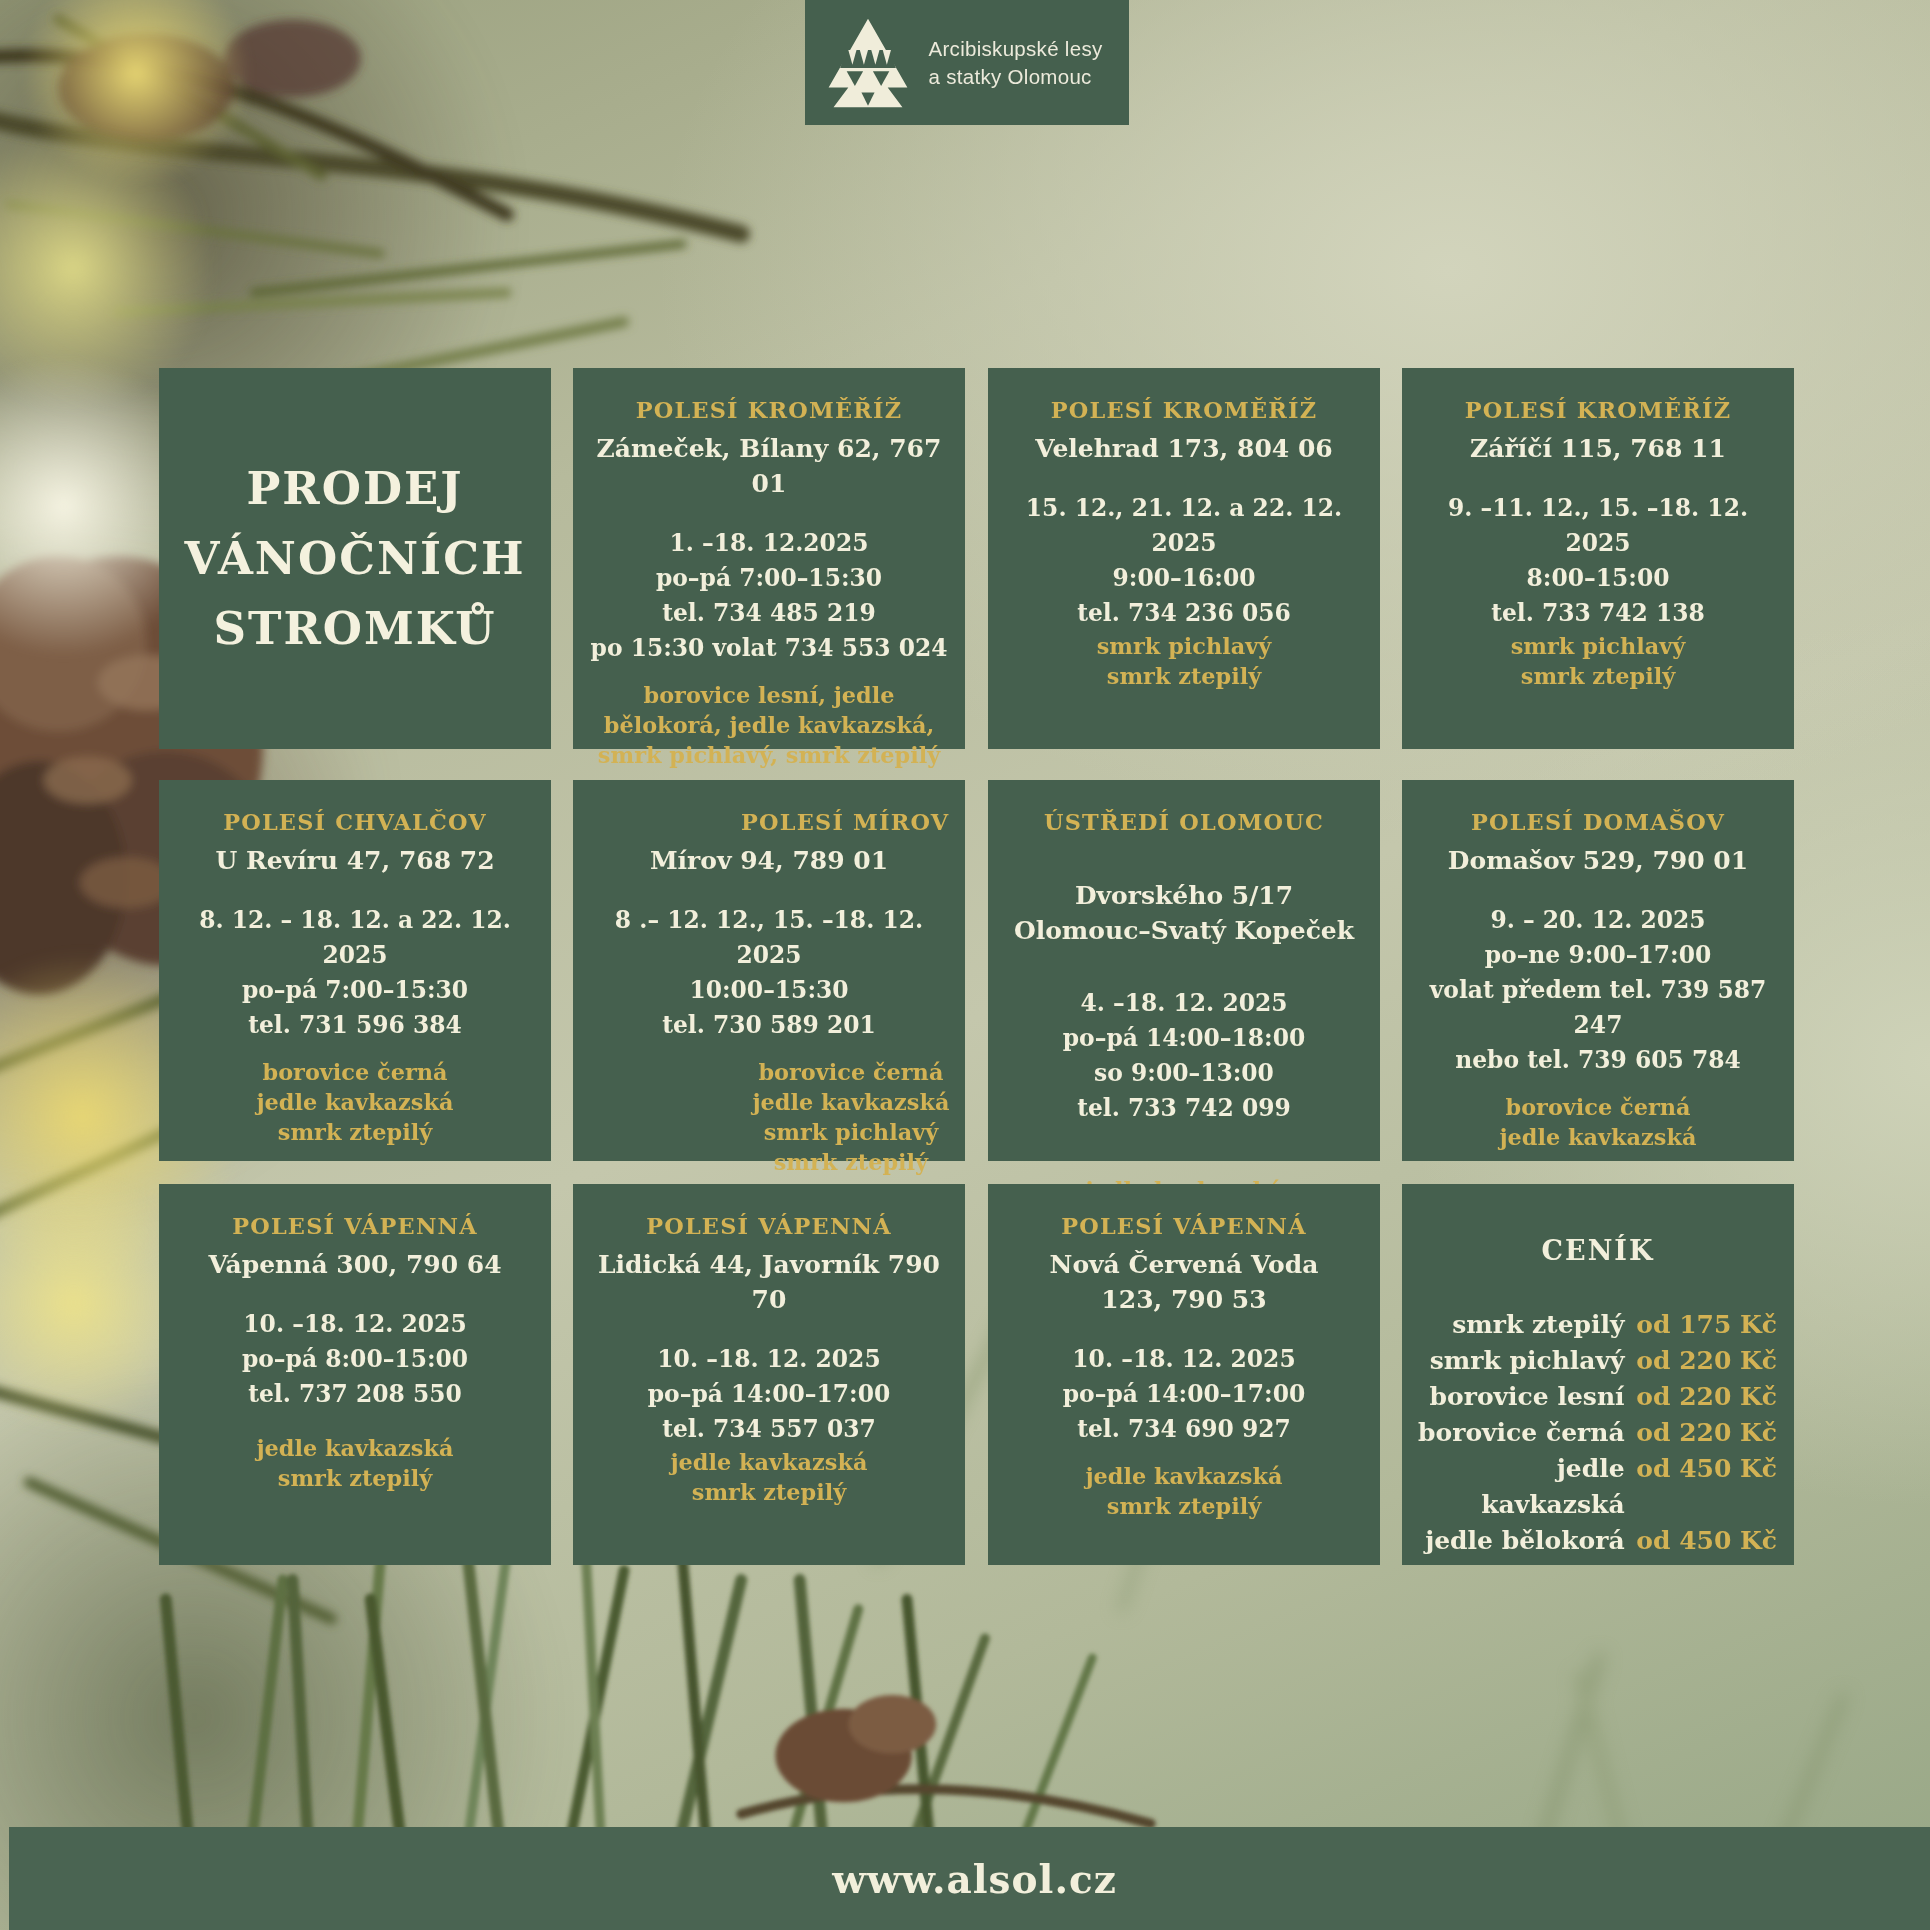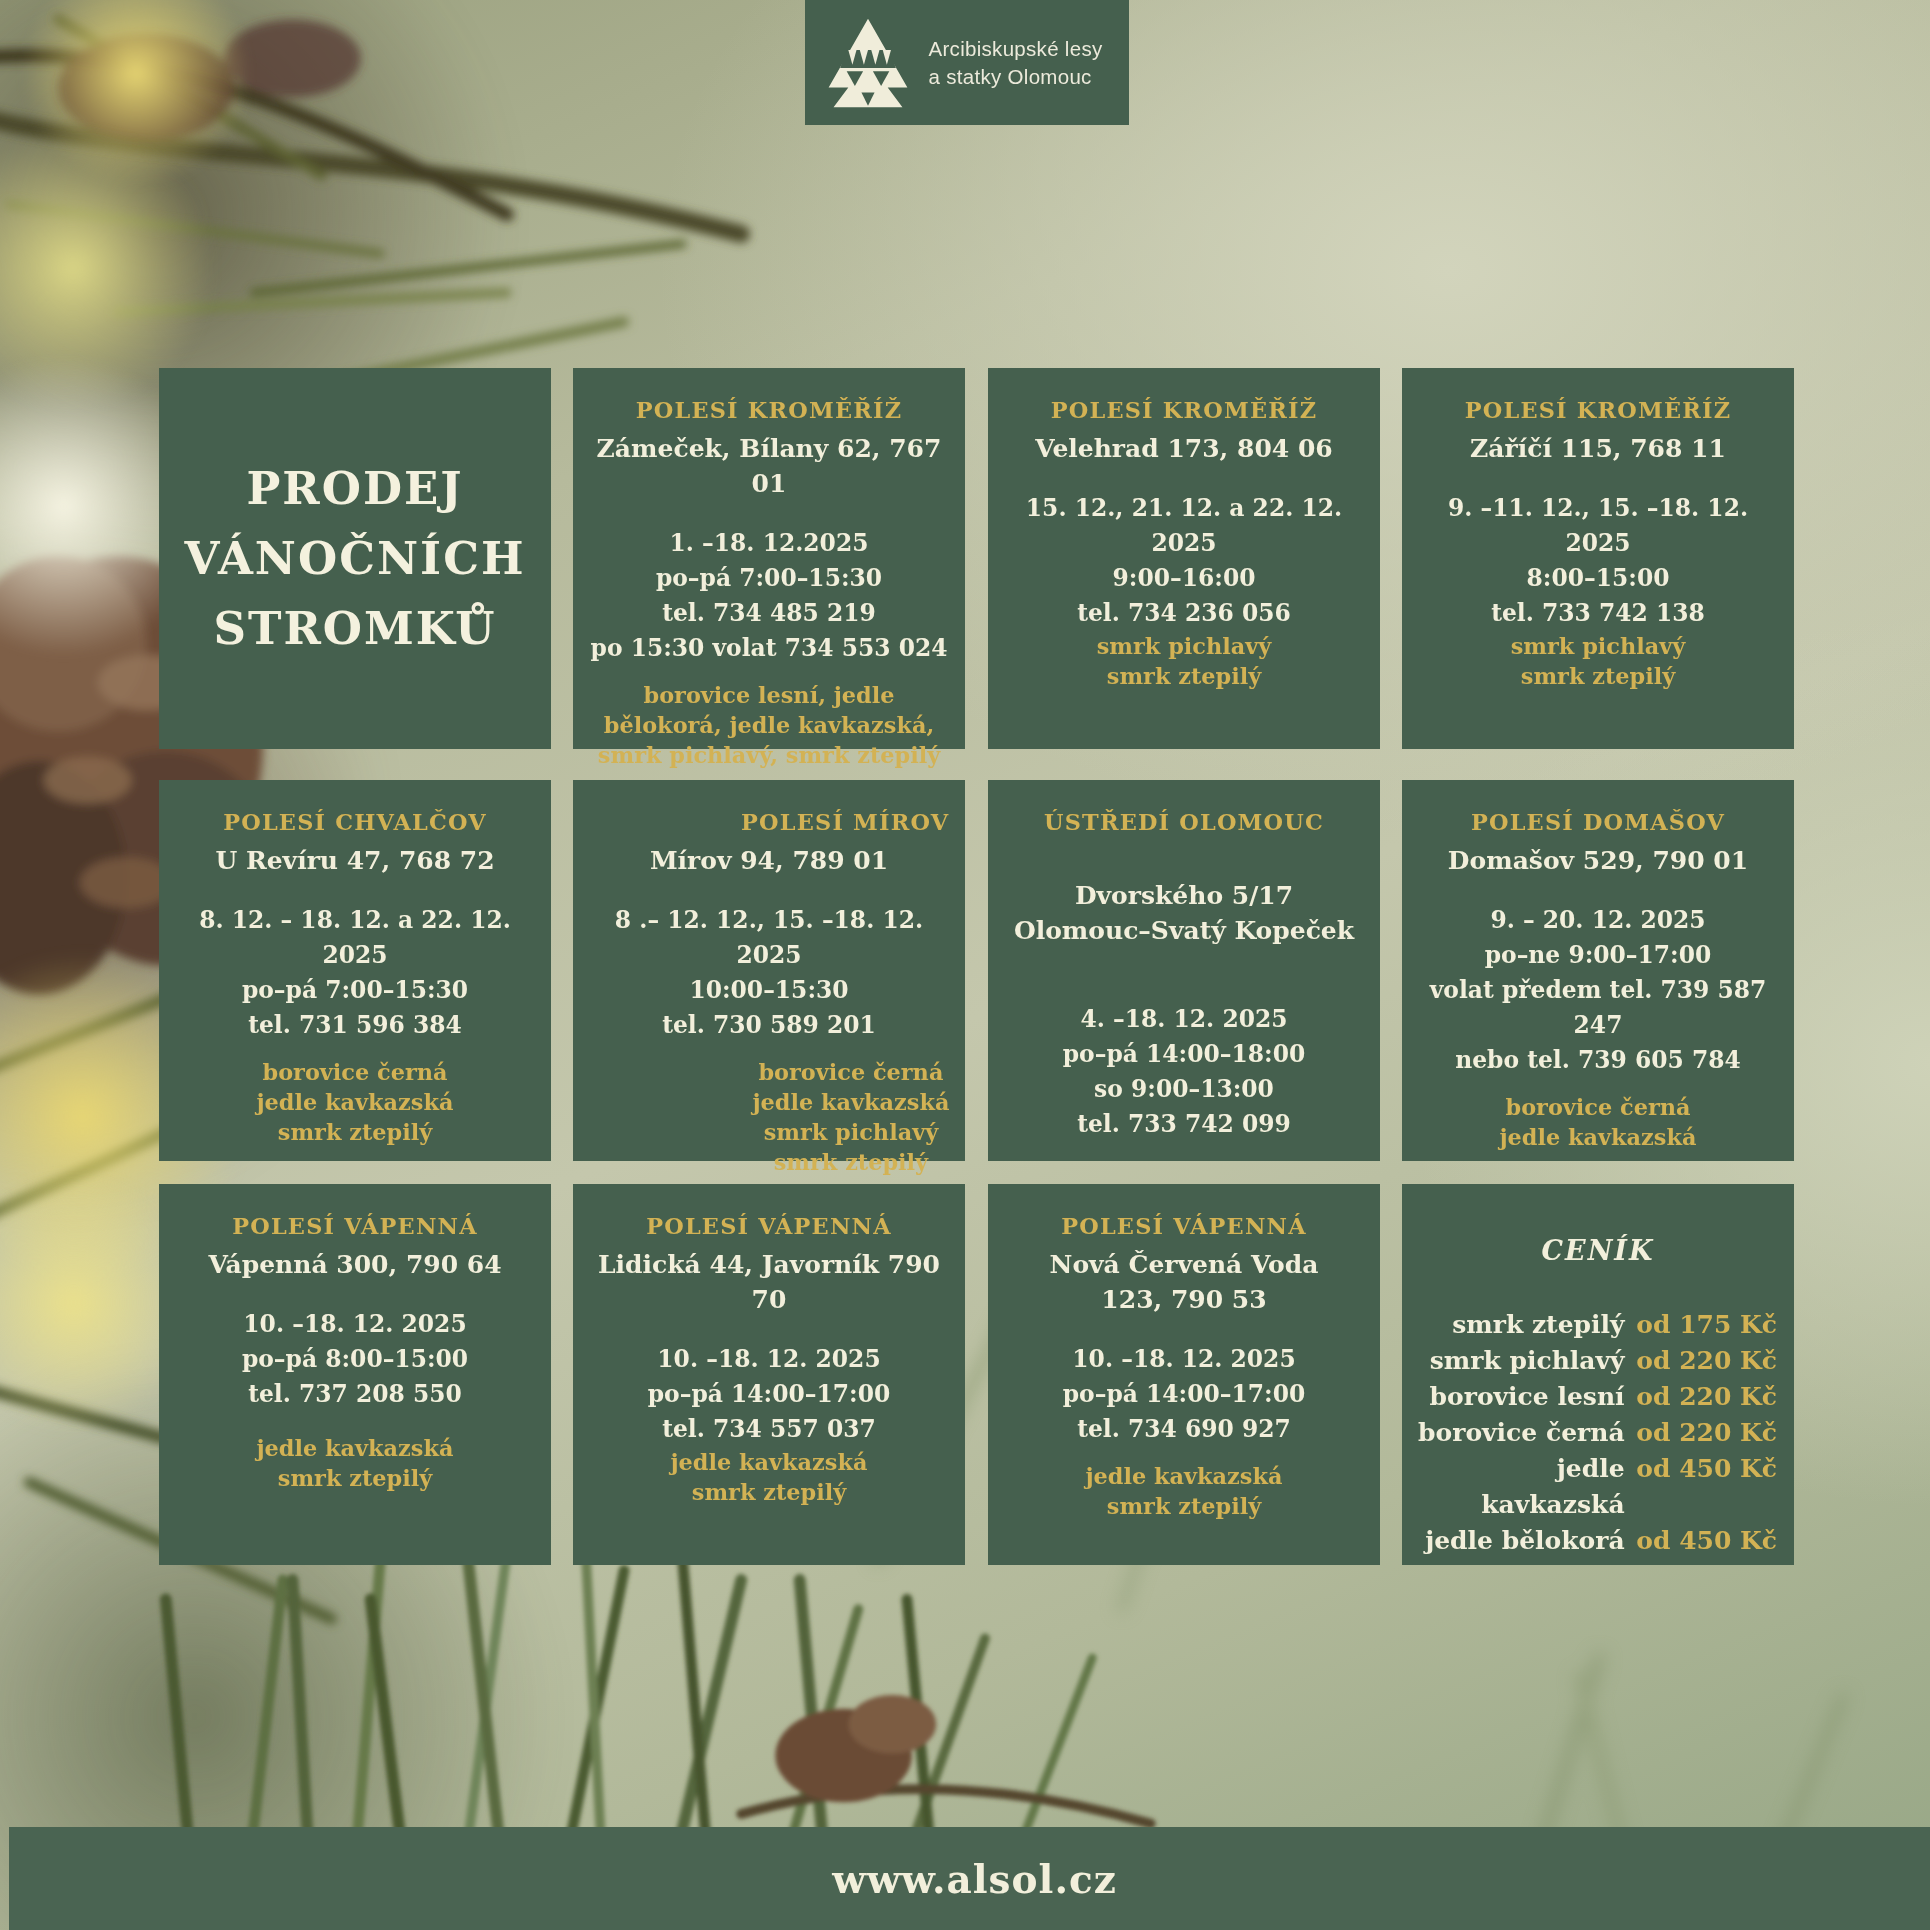--- a/index.html
+++ b/index.html
@@ -33,28 +33,28 @@
       background:radial-gradient(circle, rgba(244,231,132,.8) 0%, rgba(244,231,132,0) 64%);}
 
   
   .card{position:absolute;width:392px;height:381px;background:#45604e;
         color:#f2efdb;text-align:center;box-sizing:border-box;
         padding:29px 15.6px 21.5px;display:flex;flex-direction:column;}
   .card-header{font-size:22.4px;font-weight:700;color:#d3b254;letter-spacing:1.2px;}
   .card-address{font-size:25px;font-weight:700;margin:7.8px auto 0;max-width:347px;
         white-space:pre-line;line-height:35px;}
   .card-info{margin-top:25px;font-size:23.4px;font-weight:700;line-height:35px;}
-  .tight .card-info{margin-top:19px;}
+  .tight .card-info{margin-top:3px;}
   .card-species{font-size:22.4px;font-weight:700;color:#d3b254;line-height:30px;margin-top:14.6px;}
   .card-species.species-low{margin-top:auto;margin-bottom:51px;}
 
   .title-card{justify-content:center;padding:0 15.6px;}
   .title-line{font-size:45px;font-weight:700;line-height:70px;letter-spacing:2px;color:#f4f1de;}
 
-  .cenik-title{font-size:27px;font-weight:700;margin-top:21.5px;letter-spacing:2px;color:#f2efdb;font-style:italic;}
+  .cenik-title{font-size:27px;font-weight:700;margin-top:21.5px;letter-spacing:2px;color:#f2efdb;}
   .cenik-rows{margin-top:41px;}
   .cenik-row{display:flex;gap:11.7px;font-size:25px;font-weight:700;line-height:36px;}
   .cenik-item{flex:0 0 207px;text-align:right;color:#f2efdb;}
   .cenik-price{flex:1;text-align:left;color:#d3b254;}
 
   
   .logo-card{position:absolute;left:805px;top:0;width:324px;height:125px;background:#45604e;
         display:flex;align-items:center;gap:19.5px;box-sizing:border-box;padding-left:22px;}
   .logo-text{font-family:"Liberation Sans",sans-serif;font-size:20.5px;line-height:28px;
         color:#eceadb;letter-spacing:0.3px;text-align:left;}

